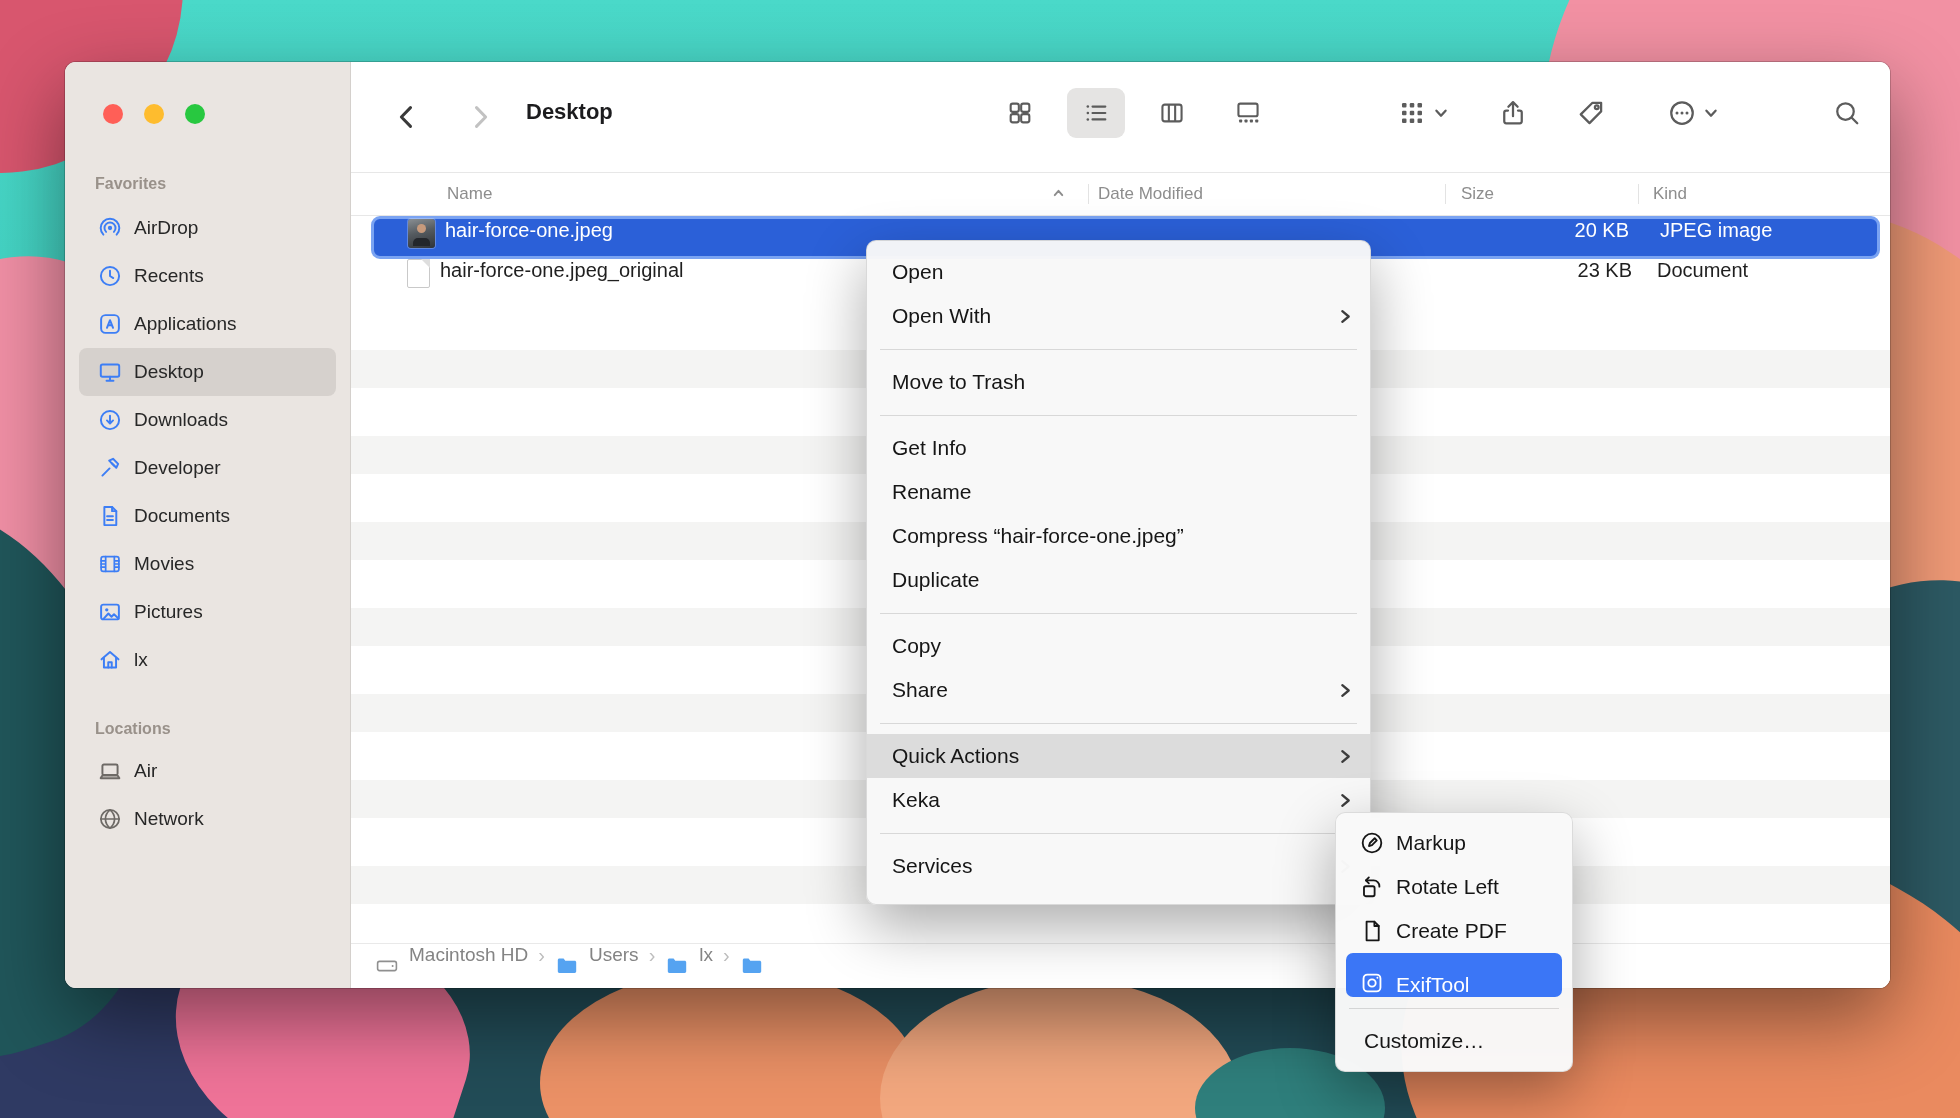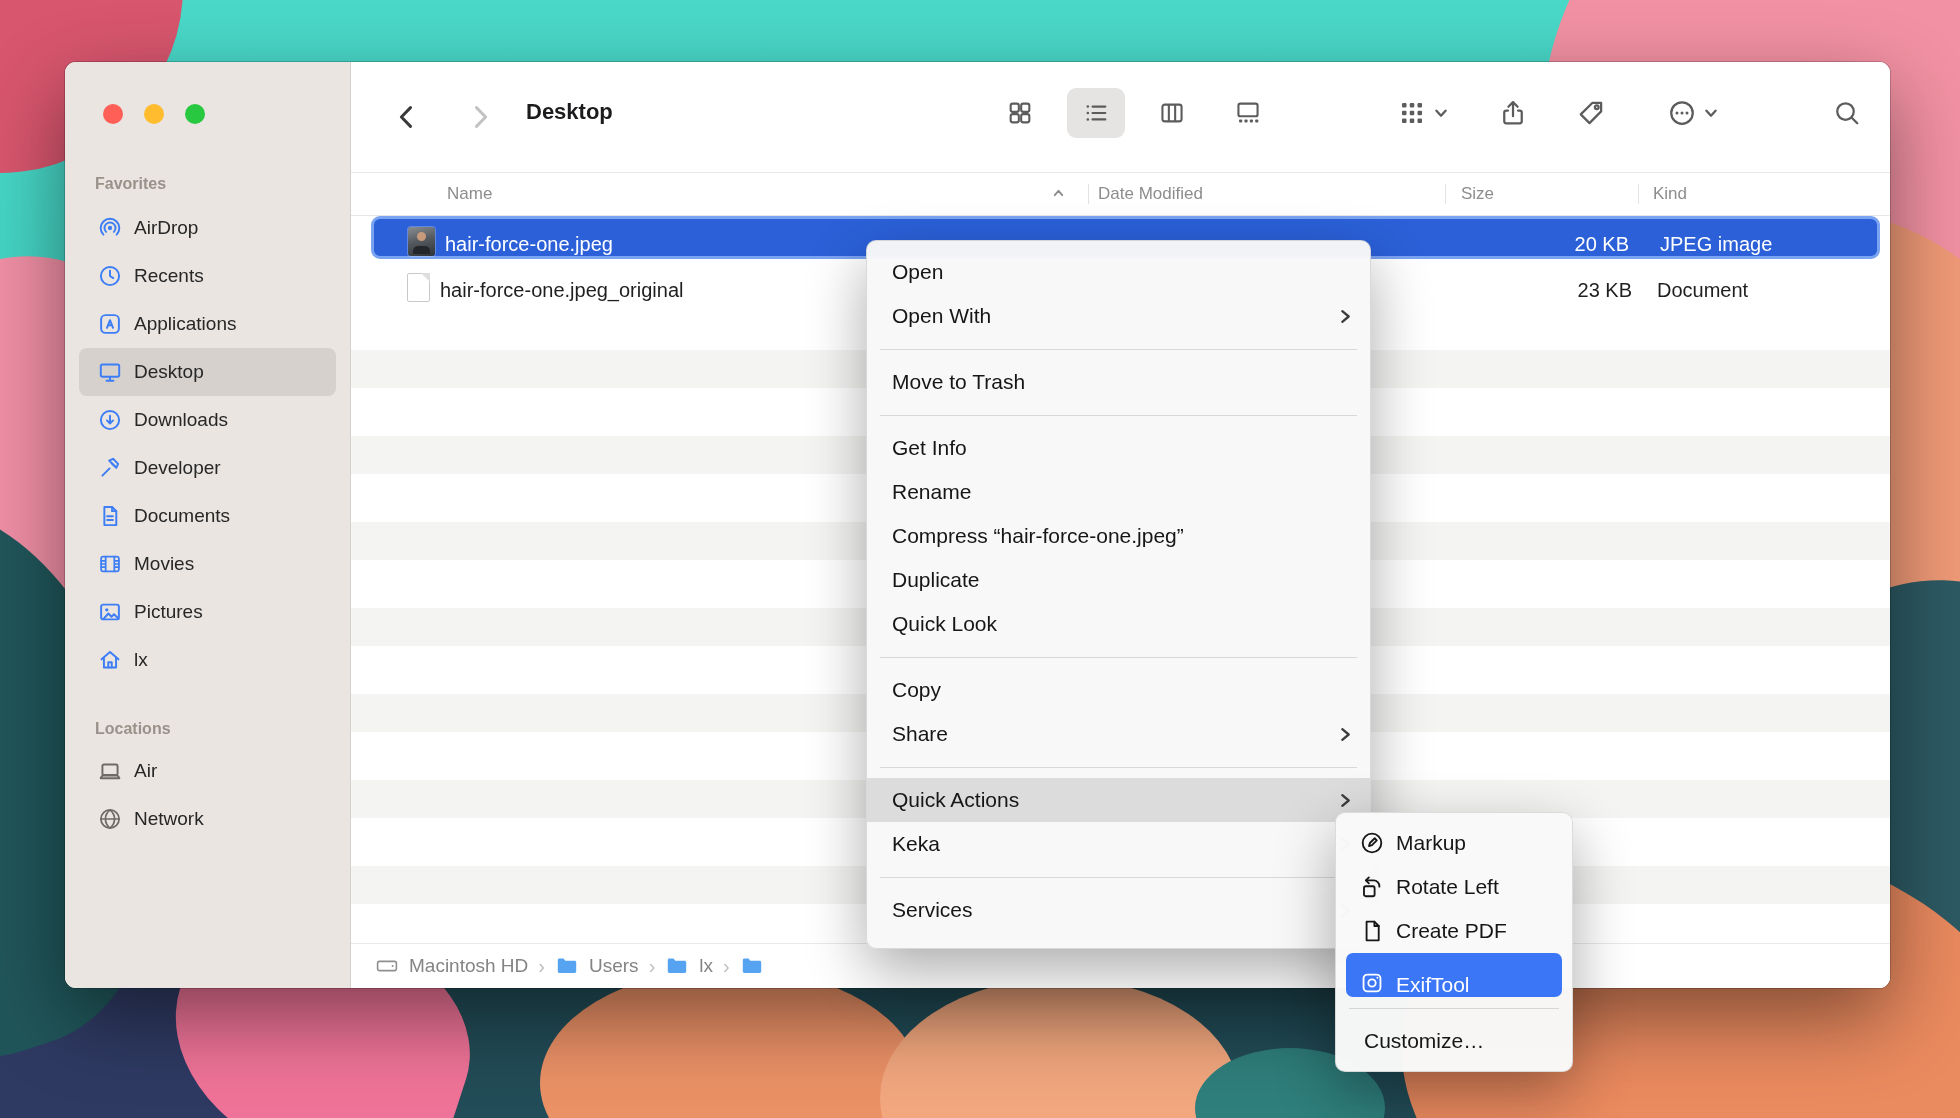--- a/index.html
+++ b/index.html
@@ -71,35 +71,35 @@
   .ch{position:absolute;top:0;height:42px;line-height:42px;}
   .ch-name{left:96px;} .ch-date{left:747px;} .ch-size{left:1110px;} .ch-kind{left:1302px;}
   .ch-sort{position:absolute;left:700px;top:13px;color:#8d8d8d;}
   .vsep{position:absolute;top:11px;width:1px;height:20px;background:#e3e3e3;}
   .v1{left:737px;} .v2{left:1094px;} .v3{left:1287px;}
 
   
   .list{flex:1;position:relative;overflow:hidden;}
   .stripes{position:absolute;left:0;right:0;top:86px;bottom:0;
     background:repeating-linear-gradient(180deg,#ffffff 0 48px,#f4f4f3 48px 86px);}
-  .frow{position:absolute;left:20px;right:10px;height:43px;display:flex;align-items:flex-end;box-sizing:border-box;}
+  .frow{position:absolute;left:20px;right:10px;height:43px;display:flex;align-items:flex-start;box-sizing:border-box;}
   .frow.sel{top:0;background:#2b60d8;border:3px solid #7aa3f2;border-radius:9px;color:#fff;}
   .frow.plain{top:43px;color:#1f1f1f;}
   .fthumb{width:27px;height:29px;margin-left:34px;border-radius:3px;flex:none;position:relative;
     background:linear-gradient(165deg,#8a8f93 0%,#555b60 45%,#2f3338 100%);box-shadow:0 0 0 1px rgba(255,255,255,.25);}
   .fthumb::before{content:"";position:absolute;left:9px;top:5px;width:9px;height:9px;border-radius:50%;background:#c79a7c;}
   .fthumb::after{content:"";position:absolute;left:5px;bottom:2px;width:17px;height:8px;border-radius:5px 5px 0 0;background:#23262b;}
   .docicon{width:23px;height:29px;margin-left:36px;flex:none;background:#fff;border:1.5px solid #c9c9c9;border-radius:2px;position:relative;box-sizing:border-box;}
   .docicon::before{content:"";position:absolute;right:-1px;top:-1px;border-style:solid;border-width:0 9px 9px 0;border-color:transparent #dedede transparent transparent;}
   .fname{margin-left:10px;font-size:20px;font-weight:500;white-space:nowrap;}
   .fsize{position:absolute;right:248px;font-size:20px;}
   .fkind{position:absolute;left:1286px;font-size:20px;}
 
   
-  .pathbar{height:44px;flex:none;border-top:1px solid #e9e9e9;display:flex;align-items:center;padding-left:24px;gap:10px;font-size:19px;color:#848484;background:#fff;white-space:nowrap;}
+  .pathbar{height:44px;flex:none;border-top:1px solid #e9e9e9;display:flex;padding-left:24px;gap:10px;font-size:19px;color:#848484;background:#fff;white-space:nowrap;}
   .pb-ic{display:flex;align-items:center;color:#8f8f8f;}
   .pb-ic svg{width:24px;height:24px;}
   .pb-chev{color:#bdbdbd;font-size:20px;}
   .pb-folder{color:#55a3f1;}
 
   
   .ctx{position:absolute;left:866px;top:240px;width:505px;z-index:30;box-sizing:border-box;
     background:rgba(248,248,248,.97);border:1px solid rgba(0,0,0,.12);border-radius:10px;
     box-shadow:0 22px 60px rgba(0,0,0,.33);padding:9px 0 16px;}
   .mi{height:44px;display:flex;align-items:center;padding:0 18px 0 25px;font-size:21px;color:#161616;}
@@ -497,23 +497,20 @@
     </div>
   <div class="mi">
       <span>Rename</span>
     </div>
   <div class="mi">
       <span>Compress “hair-force-one.jpeg”</span>
     </div>
   <div class="mi">
       <span>Duplicate</span>
     </div>
-  <div class="mi">
-      <span>Quick Look</span>
-    </div>
   <div class="msep"></div>
   <div class="mi">
       <span>Copy</span>
     </div>
   <div class="mi">
     <span>Share</span>
     <span class="arr">
         <svg viewBox="0 0 12 16" fill="none" stroke="currentColor" stroke-width="2.2" stroke-linecap="round" stroke-linejoin="round">
           <path d="m3 3 6 5-6 5"></path>
         </svg>

